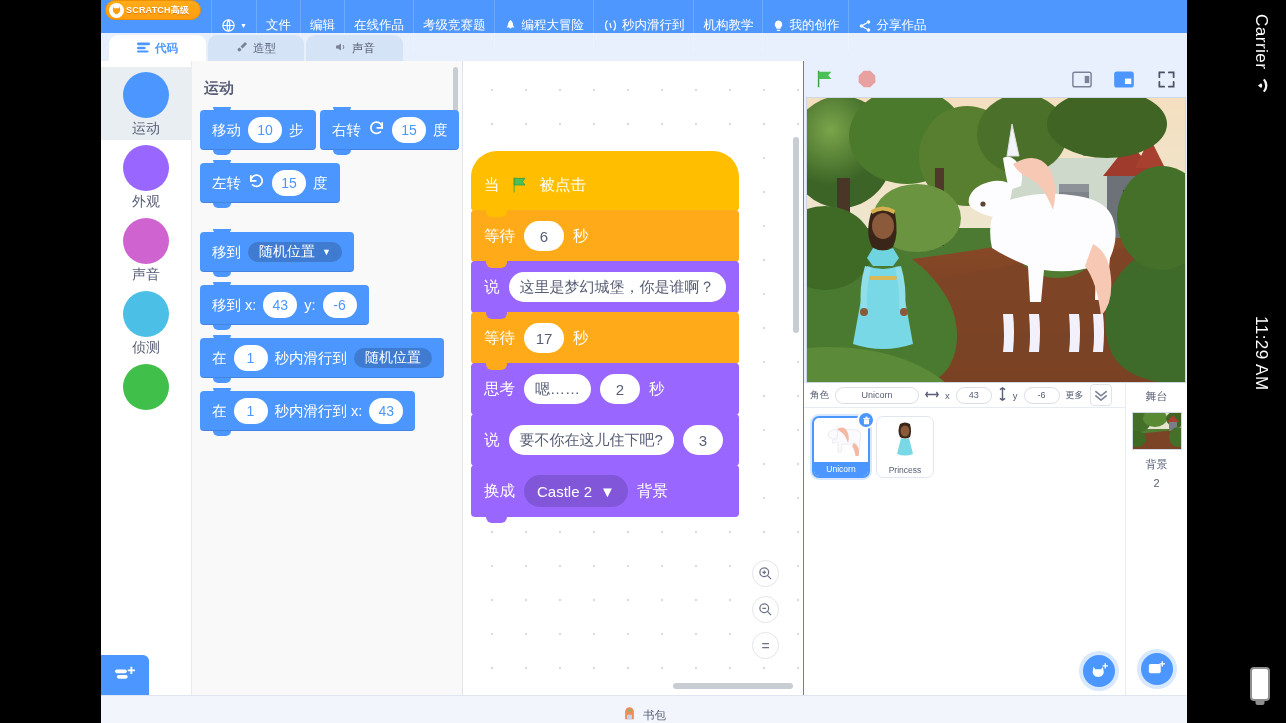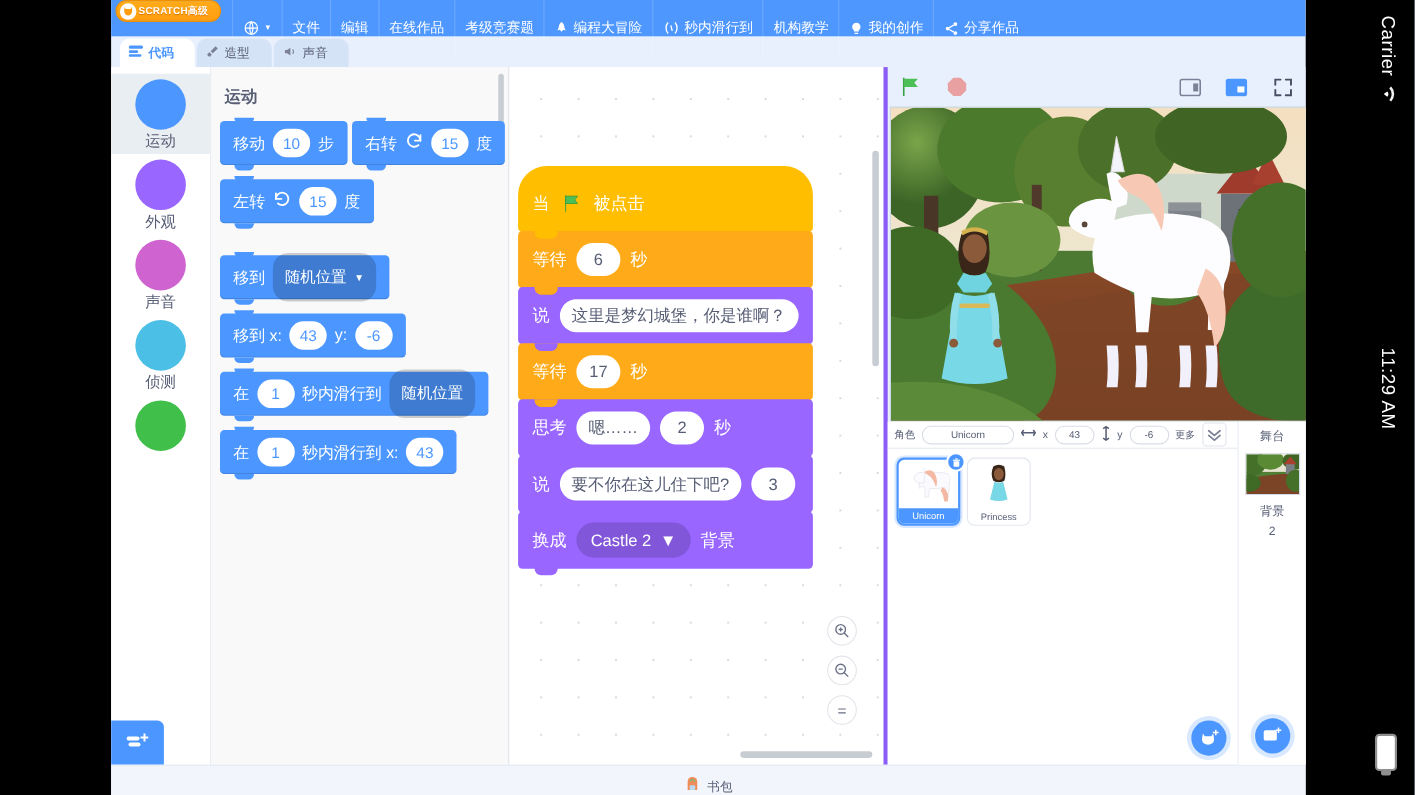--- a/index.html
+++ b/index.html
@@ -40,21 +40,21 @@
     height: 51px; line-height: 33px; cursor: pointer;
     border-left: 1px solid rgba(255,255,255,.18);
   }
   .menu-item:first-of-type { border-left: none; }
   .menu-item .mi-ico { display: inline-flex; align-items: center; }
   .caret { font-size: 7px; }
 
   
   .tabsrow { height: 28px; display: flex; align-items: flex-end; padding-left: 8px; gap: 2px; }
   .tab {
-    height: 26px; min-width: 68px; padding: 0 8px;
+    height: 26px; min-width: 68px; padding: 0 28px;
     background: #d5e3f7; color: #575e75; font-size: 11.5px;
     border-radius: 9px 9px 0 0; display: flex; align-items: center;
     justify-content: flex-start; gap: 5px; cursor: pointer; margin-top: 16px;
   }
   .tab.active { background: #fff; color: #4c97ff; font-weight: bold; }
 
   
   .body-row { display: flex; height: 634px; }
 
   
@@ -97,21 +97,21 @@
   .blk::after {
     content:""; position:absolute; left:13px; bottom:-5px; width:18px; height:5px;
     background:inherit; border-radius:0 0 5px 5px;
   }
   .oval {
     background:#fff; color:#4c97ff; border-radius:14px; min-width:34px;
     height:26px; display:inline-flex; align-items:center; justify-content:center;
     font-size:14px; padding:0 9px; font-weight:500;
   }
   .drop {
-    background: rgba(0,0,0,.18); color:#fff; border-radius:14px; height:44px;
+    background: rgba(0,0,0,.18); color:#fff; border-radius:14px; height:20px;
     display:inline-flex; align-items:center; gap:7px; padding:1px 11px; font-size:14px;
   }
   .drop .tri { font-size: 9px; }
 
   
   .workspace {
     flex: 1; background:#fff; position: relative; overflow: hidden;
     background-image: radial-gradient(#d9d9e5 1px, transparent 1px);
     background-size: 34px 34px; background-position: 12px 12px;
     border-left: 1px solid #e0e3ea;
@@ -149,21 +149,21 @@
     display:inline-flex; align-items:center; justify-content:center;
     padding:0 11px; font-size:15px; color:#575e75;
   }
   .s-oval.num { color:#575e75; }
   .s-drop { background:rgba(0,0,0,.15); color:#fff; border-radius:16px; height:32px;
             display:inline-flex; align-items:center; gap:8px; padding:0 13px; font-size:15px; }
   .flagico { display:inline-flex; }
 
   
   .rightcol { width: 384px; background:#e8f0fe; display:flex; flex-direction:column;
-              flex:0 0 auto; border-left:4px solid #8b5cf6; }
+              flex:0 0 auto; border-left:1px solid #8b5cf6; }
   .stagebar { height:36px; display:flex; align-items:center; padding:0 6px; gap:12px; }
   .sb-spacer { flex:1; }
   .sb-btn { width:30px; height:28px; display:flex; align-items:center;
             justify-content:center; cursor:pointer; }
   .sb-btn.on { }
   .stage {
     width:380px; height:286px; margin:0 2px; position:relative; overflow:hidden;
     border:1px solid #cfd7e4; background:#cfe3c6;
   }
   .sprites-panel { background:#fff; flex:1; display:flex; }

